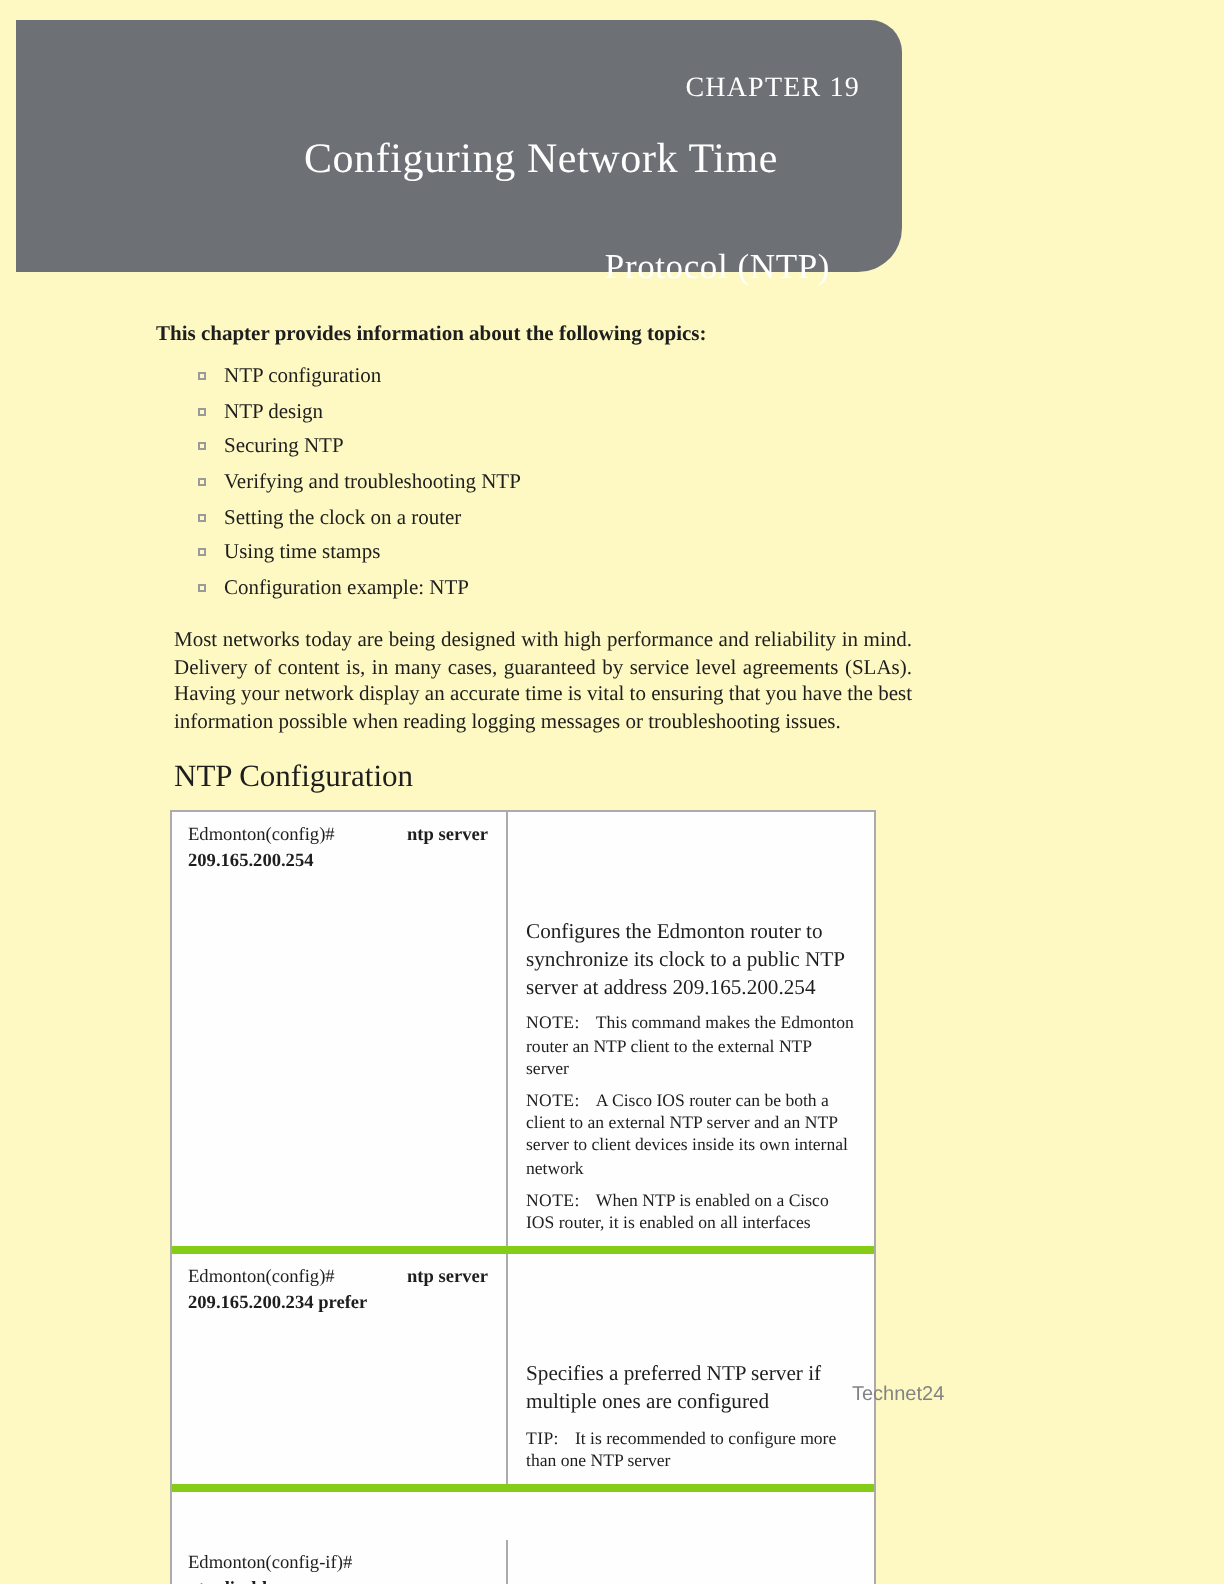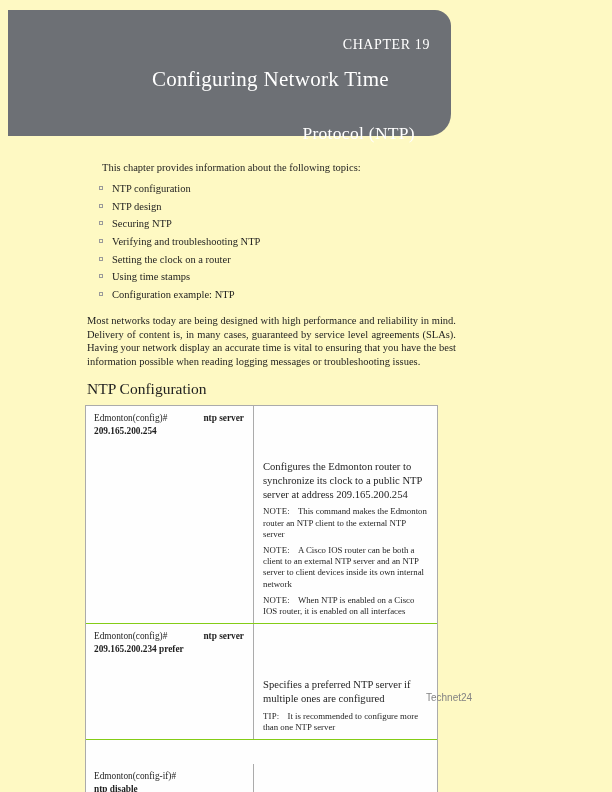--- a/index.html
+++ b/index.html
@@ -40,23 +40,24 @@
     position: absolute;
     top: 79px; right: 36px;
     font-size: 17.5px;
     letter-spacing: 0.3px;
     margin-top: 34px;
   }
 
   
   .lead {
     position: absolute;
-    left: 102px; top: 162px;
+    left: 78px; top: 162px;
     width: 380px;
     font-size: 10.5px;
+    font-weight: bold;
   }
   .topic-list {
     position: absolute;
     left: 99px; top: 180px;
     width: 320px;
   }
   .topic {
     display: flex;
     align-items: center;
     height: 17.6px;
@@ -90,21 +91,21 @@
   
   .cmdtable {
     position: absolute;
     left: 85px; top: 405px;
     width: 353px;
     border: 1px solid #ababab;
     background: #fefefe;
   }
   .trow {
     display: flex;
-    border-bottom: 1px solid #84cc16;
+    border-bottom: 4px solid #84cc16;
   }
   .trow:last-child { border-bottom: none; }
   .tcell-cmd {
     width: 168px;
     flex: 0 0 auto;
     border-right: 1px solid #ababab;
     padding: 6px 9px 6px 8px;
     font-size: 9.3px;
     line-height: 13px;
   }

